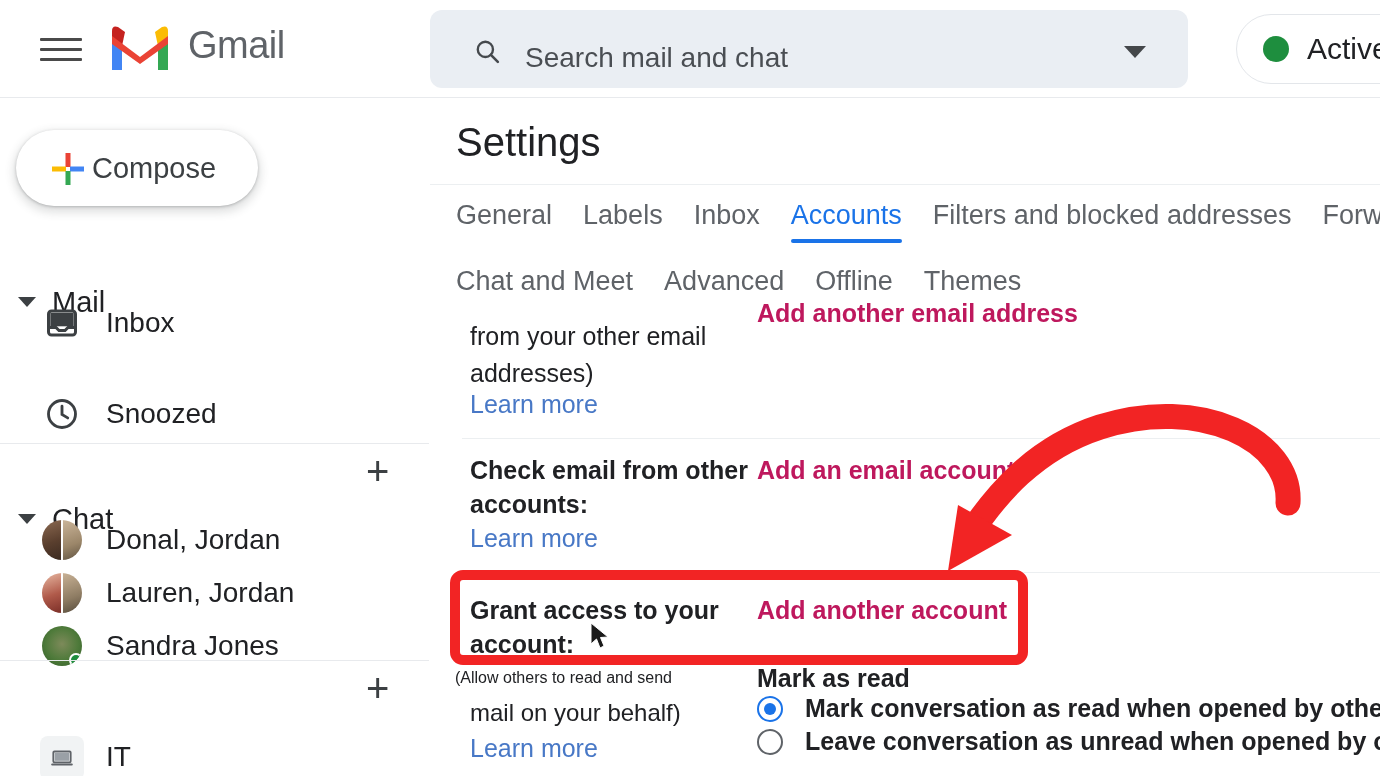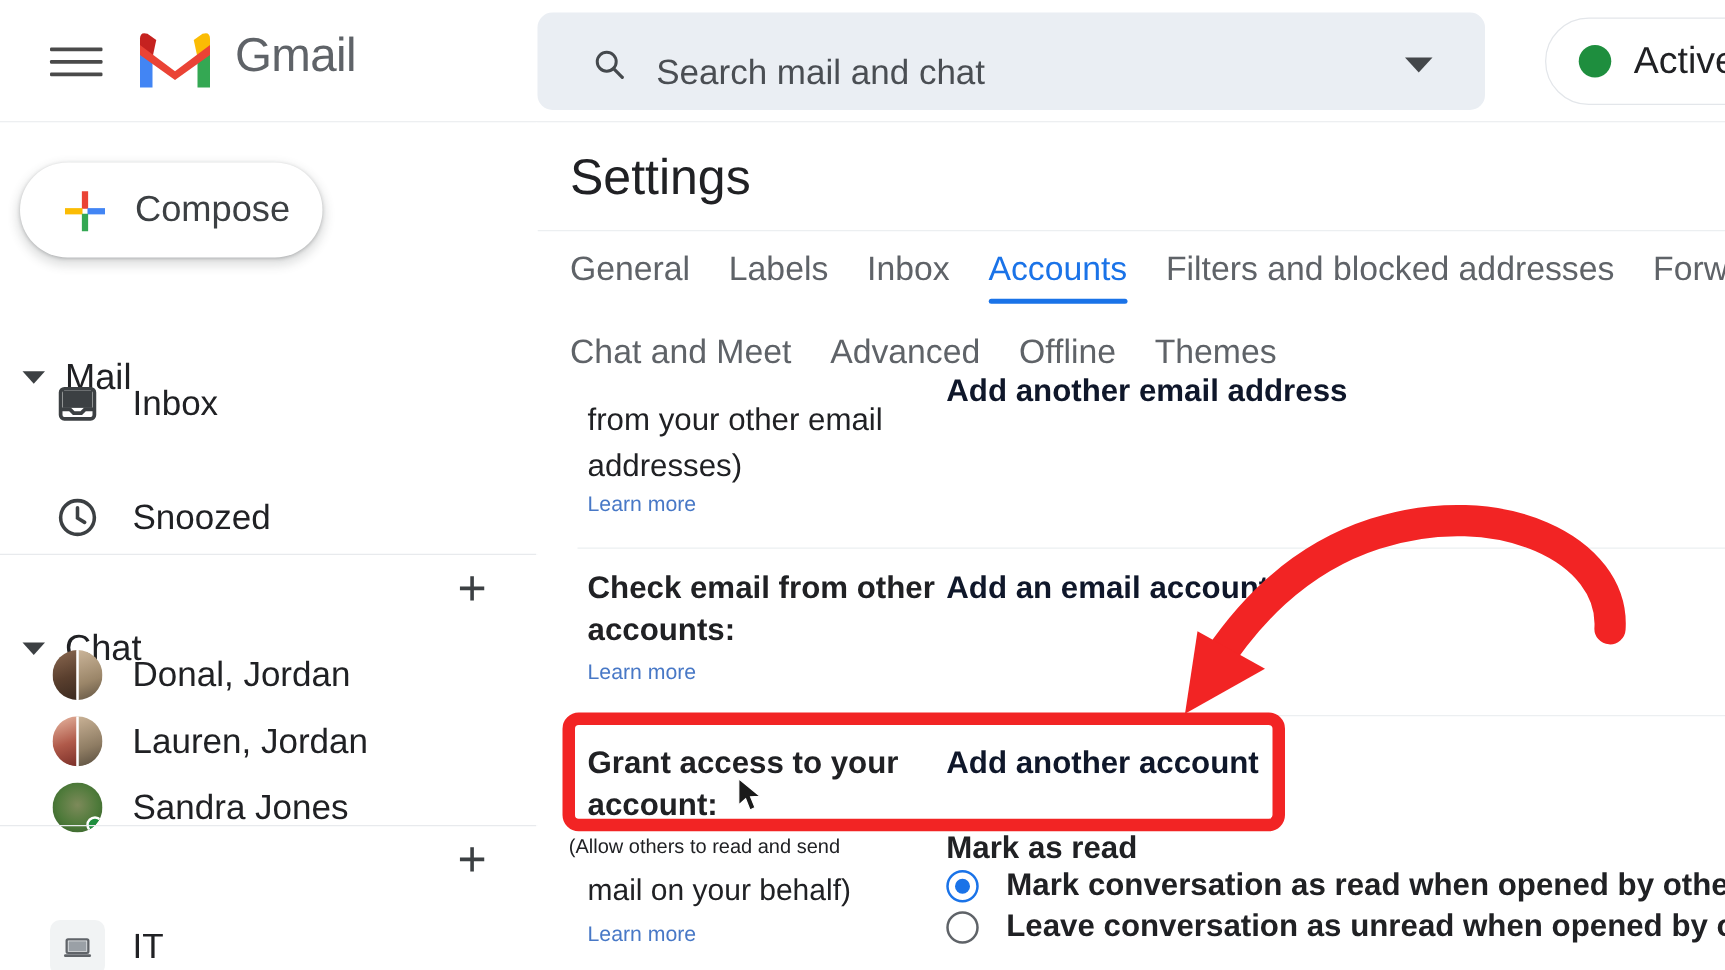--- a/index.html
+++ b/index.html
@@ -61,21 +61,21 @@
 
   
   .sidebar { position:absolute; left:0; top:98px; width:430px; height:678px; background:#fff; }
   .compose-btn {
     position:absolute; left:16px; top:32px; width:242px; height:76px;
     background:#fff; border-radius:38px;
     box-shadow: 0 1px 3px rgba(60,64,67,0.30), 0 4px 8px 3px rgba(60,64,67,0.15);
     display:flex; align-items:center; cursor:pointer;
   }
   .plus-icon { position:absolute; left:35px; top:22px; width:34px; height:34px; }
-  .compose-label { position:absolute; left:92px; top:22px; font-size:29px; color:#3c4043; }
+  .compose-label { position:absolute; left:76px; top:22px; font-size:29px; color:#3c4043; }
 
   .nav-group-header {
     position:absolute; display:flex; align-items:center; cursor:pointer; height:40px;margin-top:44px;
   }
   .caret-down {
     width:0;height:0; border-left:9px solid transparent;
     border-right:9px solid transparent; border-top:10px solid #3c4043;
     margin-right:16px;
   }
   .nav-group-label { font-size:29px; color:#202124; }
@@ -125,22 +125,22 @@
     height:4px; background:#1a73e8; border-radius:2px;
   }
 
   .content-scroll { position:absolute; left:0; top:208px; width:950px; height:470px; }
 
   .srow { position:absolute; left:0; width:950px; }
   .srow-rule { position:absolute; left:32px; width:918px; height:1px; background:#eceff1; }
 
   .lbl-bold { font-size:25px; font-weight:bold; color:#202124; line-height:34px; }
   .lbl-norm { font-size:25px; color:#202124; line-height:34px; }
-  .lnk-b { font-size:25px; color:#0f172a; font-weight:bold; line-height:34px; cursor:pointer; }
-  .lnk-learn { font-size:17px; color:#4878c6; line-height:34px; cursor:pointer; }
+  .lnk-b { font-size:25px; color:#be185d; font-weight:bold; line-height:34px; cursor:pointer; }
+  .lnk-learn { font-size:25px; color:#4878c6; line-height:34px; cursor:pointer; }
 
   
   .radio-row { position:absolute; display:flex; align-items:center; cursor:pointer; }
   .radio {
     width:26px; height:26px; border-radius:50%; border:2px solid #5f6368;
     box-sizing:border-box; flex:none; position:relative; background:#fff;
   }
   .radio.checked { border-color:#1a73e8; }
   .radio.checked::after {
     content:""; position:absolute; left:5px; top:5px; width:12px; height:12px;

